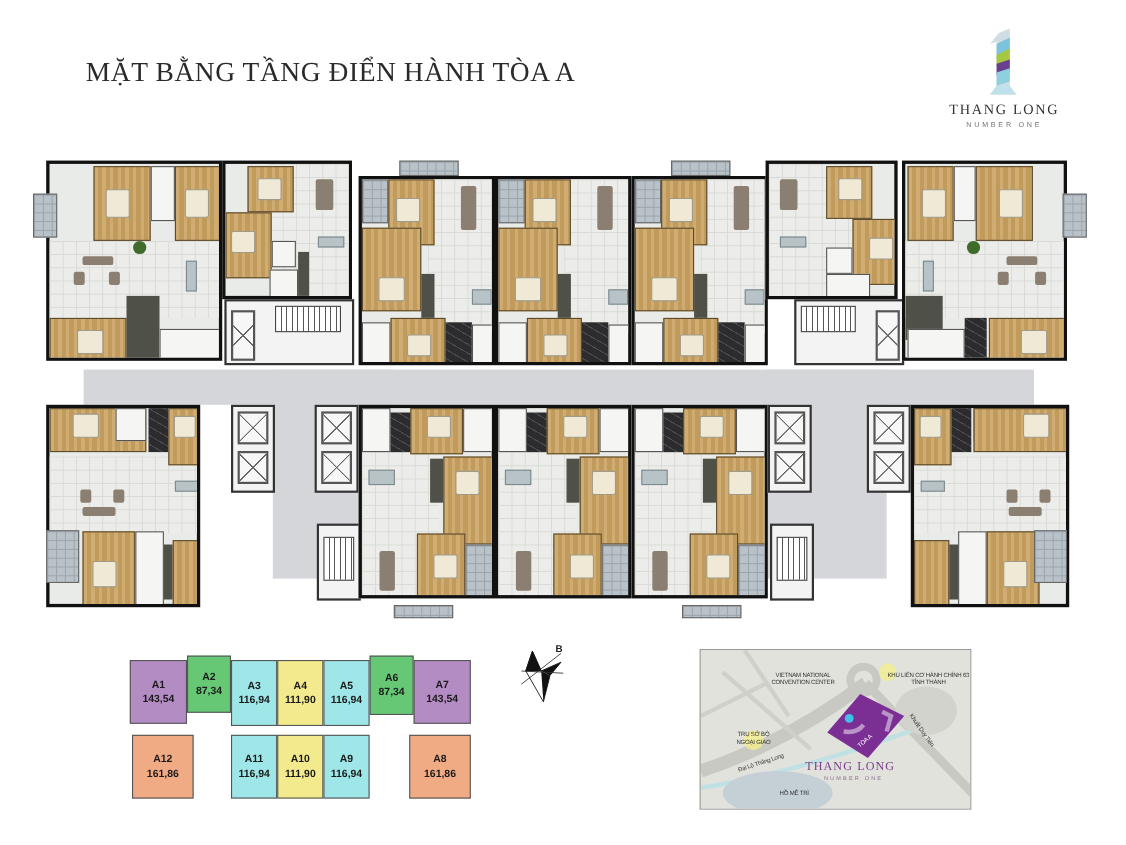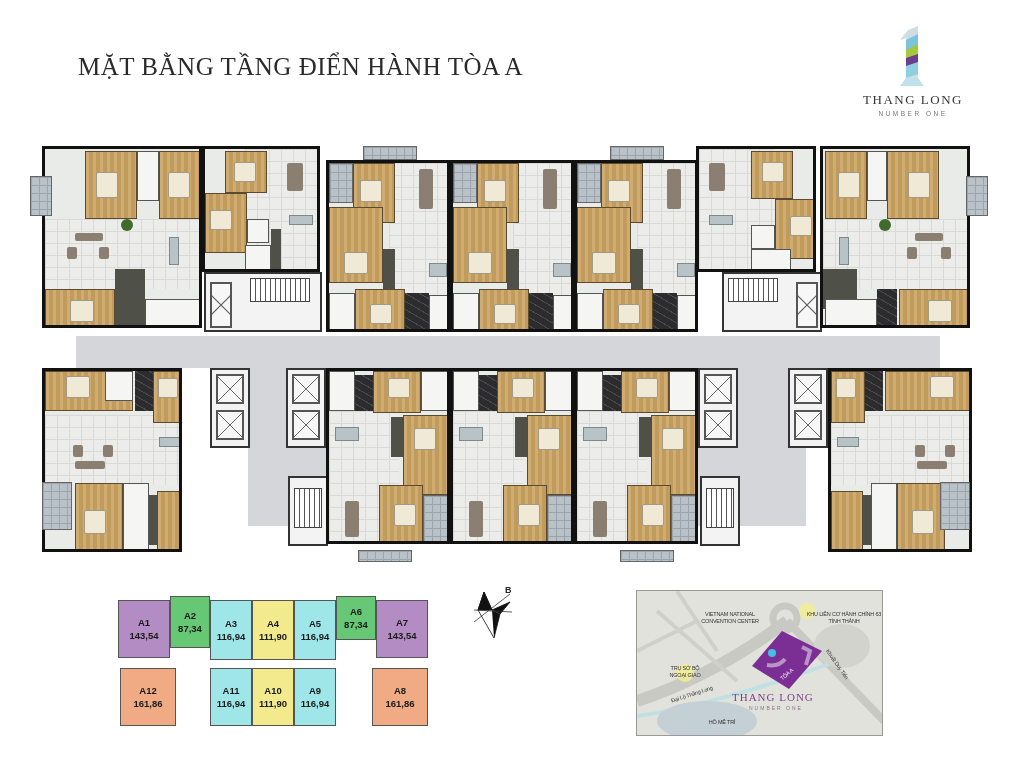--- a/index.html
+++ b/index.html
@@ -359,21 +359,21 @@
     <span>116,94</span>
   </div>
   <div class="cell c-yellow" style="left:134px;top:8px;width:42px;height:60px;">
     <span>A4</span>
     <span>111,90</span>
   </div>
   <div class="cell c-cyan" style="left:176px;top:8px;width:42px;height:60px;">
     <span>A5</span>
     <span>116,94</span>
   </div>
-  <div class="cell c-green" style="left:218px;top:4px;width:40px;height:44px;text-align:right;">
+  <div class="cell c-green" style="left:218px;top:4px;width:40px;height:54px;text-align:right;">
     <span>A6</span>
     <span>87,34</span>
   </div>
   <div class="cell c-purple" style="left:258px;top:8px;width:52px;height:58px;">
     <span>A7</span>
     <span>143,54</span>
   </div>
 
   <div class="cell c-orange" style="left:2px;top:76px;width:56px;height:58px;">
     <span>A12</span>

